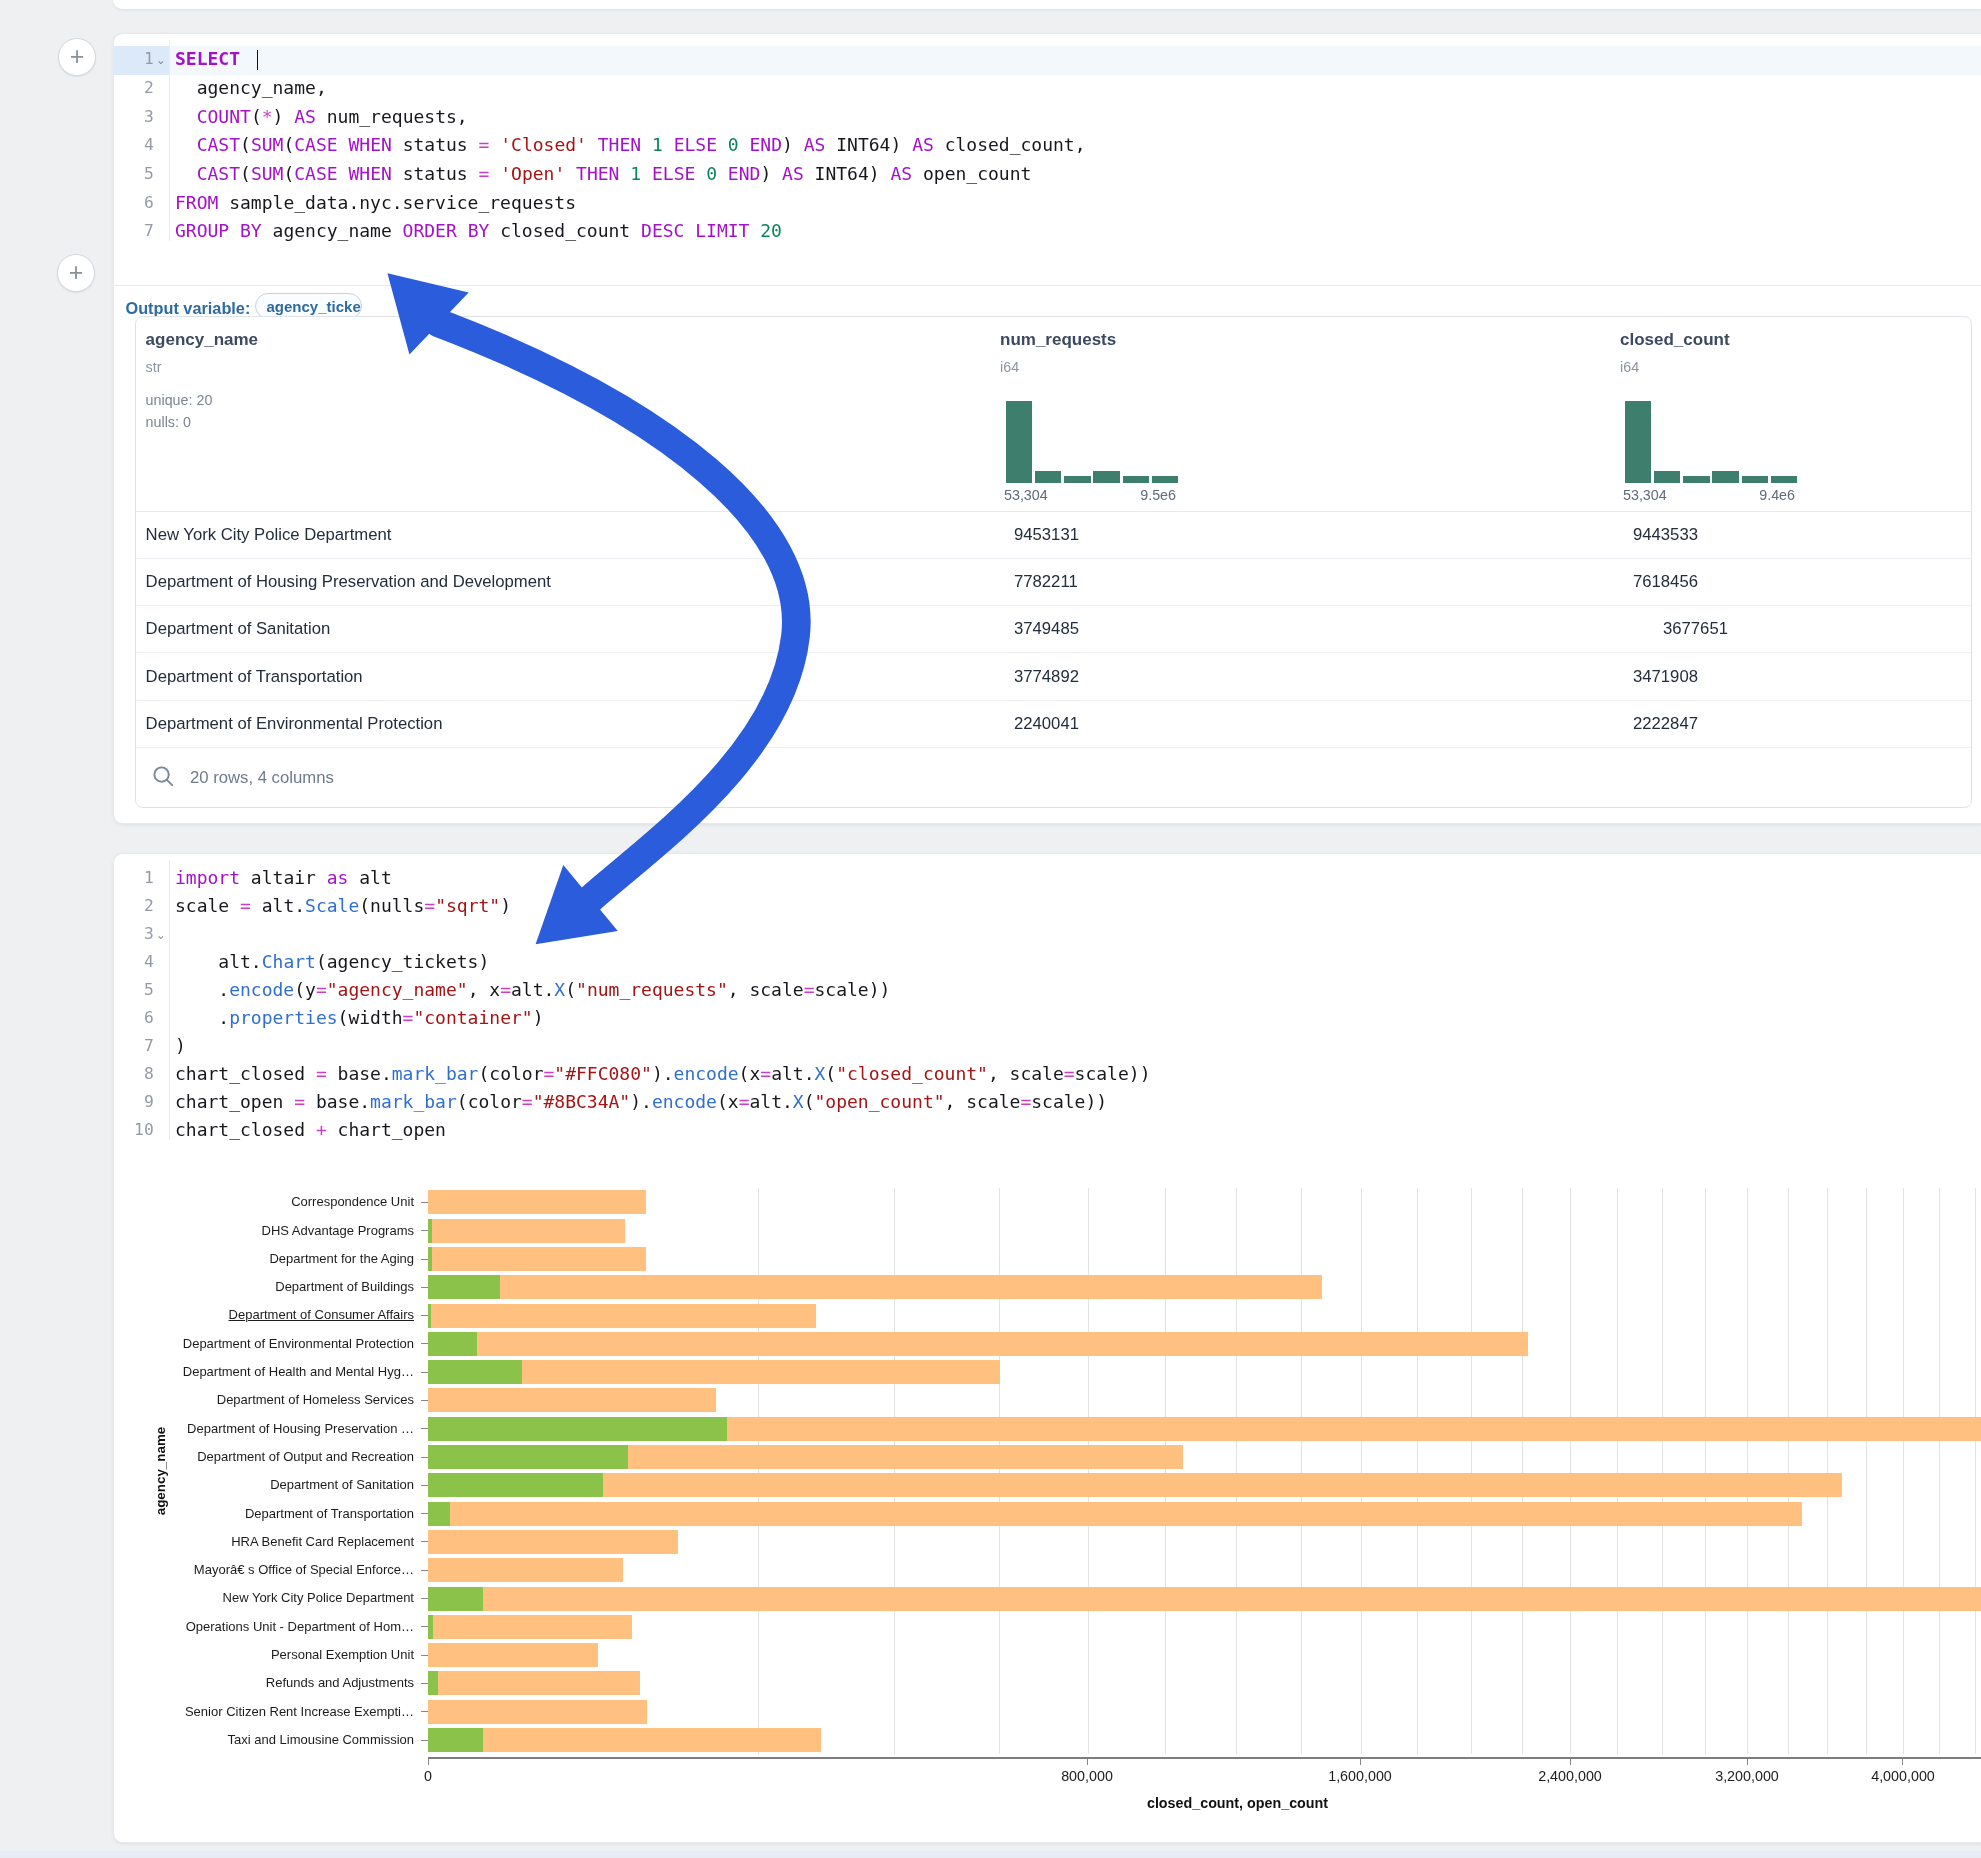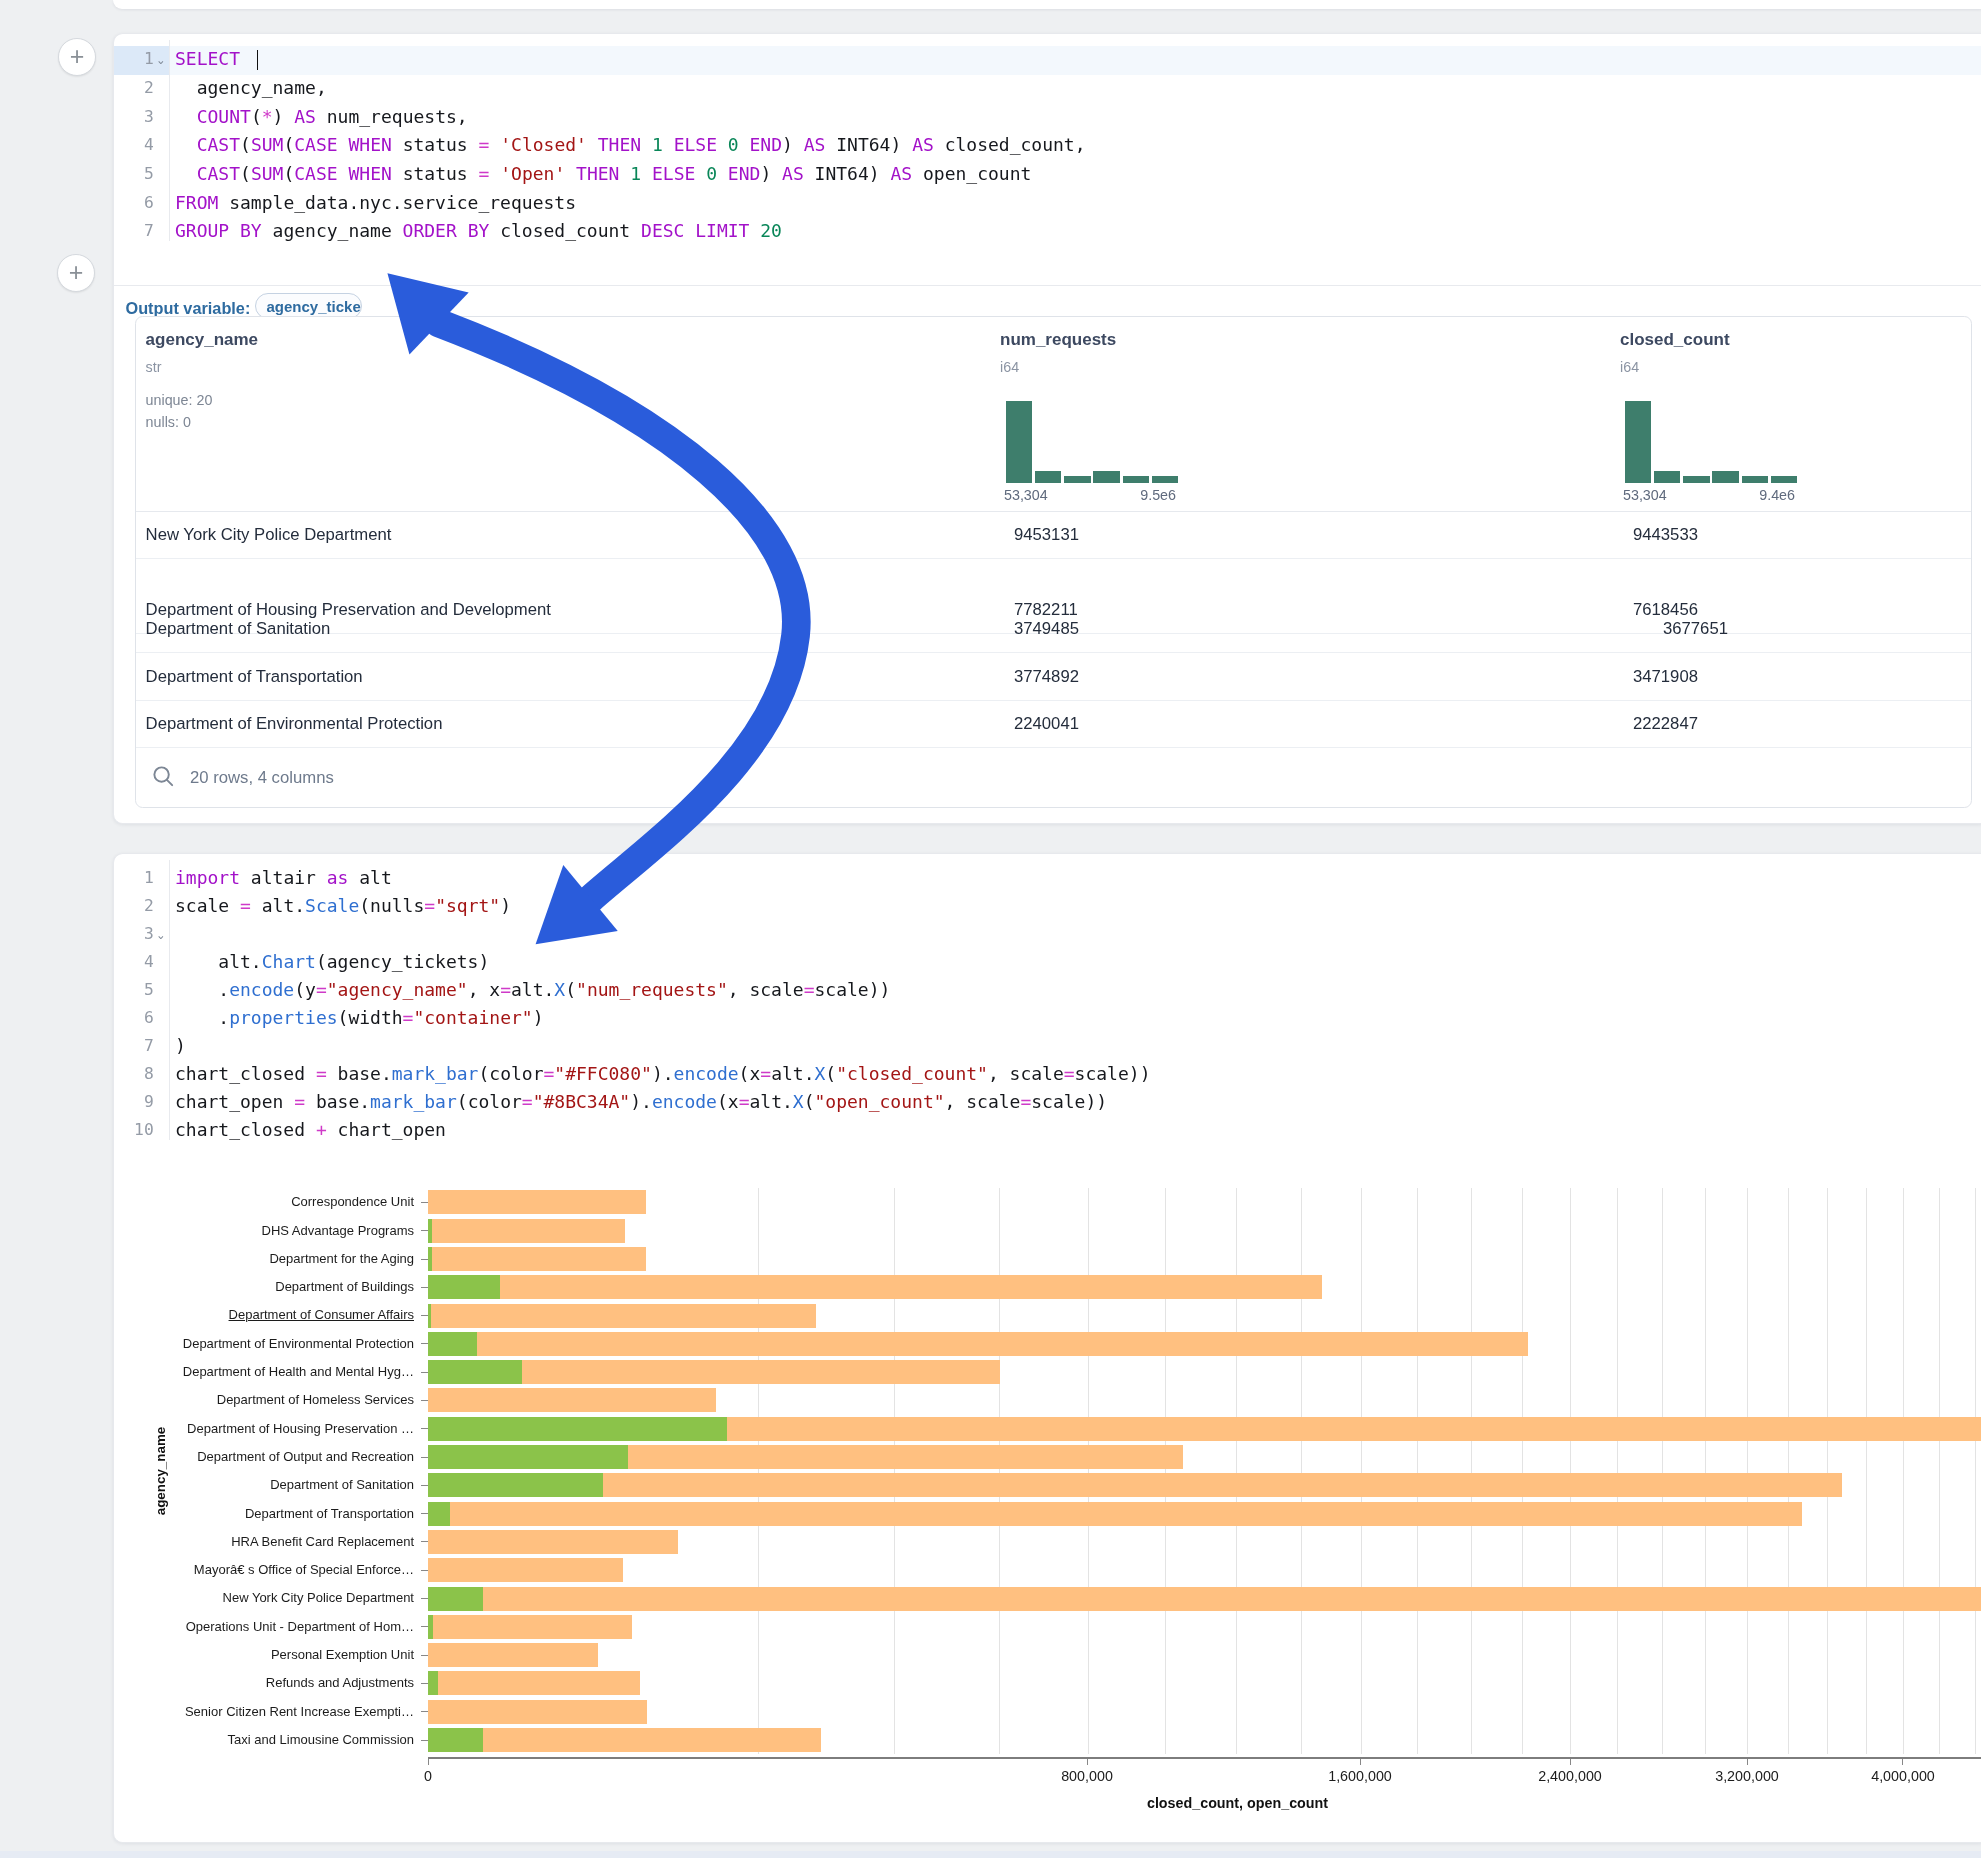--- a/index.html
+++ b/index.html
@@ -72,21 +72,21 @@
   <div class="plus-btn" style="left:58px;top:38px;">+</div>
   <div class="plus-btn" style="left:57px;top:254px;">+</div>
 
   <div class="card" id="card1" style="top:33px;height:791px;">
     <div class="editor" id="sql-editor" style="height:220px;">
         <div class="gutter-border" style="height: 201px;"></div>
         <div class="active-bg" style="top: 11.5px; height: 29px;"></div>
         <div class="row-tint" style="top: 11.5px; height: 29px;"></div>
         <div class="gutter-line" style="top: 15.3px;">1</div>
         <span class="chev" style="left: 42px; top: 19px;">⌄</span>
-        <div class="code-line" style="top: 14.3px;"><span class="tk-k">SELECT</span><span class="tk-d"> </span><span class="cursor"></span></div>
+        <div class="code-line" style="top: 14.3px; font-weight: bold;"><span class="tk-k">SELECT</span><span class="tk-d"> </span><span class="cursor"></span></div>
         <div class="gutter-line" style="top: 44px;">2</div>
         <div class="code-line" style="top: 43px;"><span class="tk-d">  agency_name,</span></div>
         <div class="gutter-line" style="top: 73px;">3</div>
         <div class="code-line" style="top: 72px;"><span class="tk-d">  </span><span class="tk-k">COUNT</span><span class="tk-d">(</span><span class="tk-o">*</span><span class="tk-d">) </span><span class="tk-k">AS</span><span class="tk-d"> num_requests,</span></div>
         <div class="gutter-line" style="top: 101px;">4</div>
         <div class="code-line" style="top: 100px;"><span class="tk-d">  </span><span class="tk-k">CAST</span><span class="tk-d">(</span><span class="tk-k">SUM</span><span class="tk-d">(</span><span class="tk-k">CASE</span><span class="tk-d"> </span><span class="tk-k">WHEN</span><span class="tk-d"> status </span><span class="tk-o">=</span><span class="tk-d"> </span><span class="tk-s">'Closed'</span><span class="tk-d"> </span><span class="tk-k">THEN</span><span class="tk-d"> </span><span class="tk-n">1</span><span class="tk-d"> </span><span class="tk-k">ELSE</span><span class="tk-d"> </span><span class="tk-n">0</span><span class="tk-d"> </span><span class="tk-k">END</span><span class="tk-d">) </span><span class="tk-k">AS</span><span class="tk-d"> INT64) </span><span class="tk-k">AS</span><span class="tk-d"> closed_count,</span></div>
         <div class="gutter-line" style="top: 130px;">5</div>
         <div class="code-line" style="top: 129px;"><span class="tk-d">  </span><span class="tk-k">CAST</span><span class="tk-d">(</span><span class="tk-k">SUM</span><span class="tk-d">(</span><span class="tk-k">CASE</span><span class="tk-d"> </span><span class="tk-k">WHEN</span><span class="tk-d"> status </span><span class="tk-o">=</span><span class="tk-d"> </span><span class="tk-s">'Open'</span><span class="tk-d"> </span><span class="tk-k">THEN</span><span class="tk-d"> </span><span class="tk-n">1</span><span class="tk-d"> </span><span class="tk-k">ELSE</span><span class="tk-d"> </span><span class="tk-n">0</span><span class="tk-d"> </span><span class="tk-k">END</span><span class="tk-d">) </span><span class="tk-k">AS</span><span class="tk-d"> INT64) </span><span class="tk-k">AS</span><span class="tk-d"> open_count</span></div>
         <div class="gutter-line" style="top: 159px;">6</div>
         <div class="code-line" style="top: 158px;"><span class="tk-k">FROM</span><span class="tk-d"> sample_data.nyc.service_requests</span></div>
@@ -133,21 +133,21 @@
             <span>9.4e6</span>
           </div>
         </div>
       <div class="thead-border"></div>
       <div id="tbody">
           <div class="trow" style="top: 194px;">
             <span class="tcell" style="left: 9.6px;">New York City Police Department</span>
             <span class="tcell" style="left: 878px;">9453131</span>
             <span class="tcell" style="left: 1497px;">9443533</span>
           </div>
-          <div class="trow" style="top: 241px; margin-top: 28px;">
+          <div class="trow" style="top: 241px;">
             <span class="tcell" style="left: 9.6px;">Department of Housing Preservation and Development</span>
             <span class="tcell" style="left: 878px;">7782211</span>
             <span class="tcell" style="left: 1497px;">7618456</span>
           </div>
           <div class="trow" style="top: 288px;">
             <span class="tcell" style="left: 9.6px;">Department of Sanitation</span>
             <span class="tcell" style="left: 878px;">3749485</span>
             <span class="tcell" style="left: 1527px;">3677651</span>
           </div>
           <div class="trow" style="top: 336px;">

